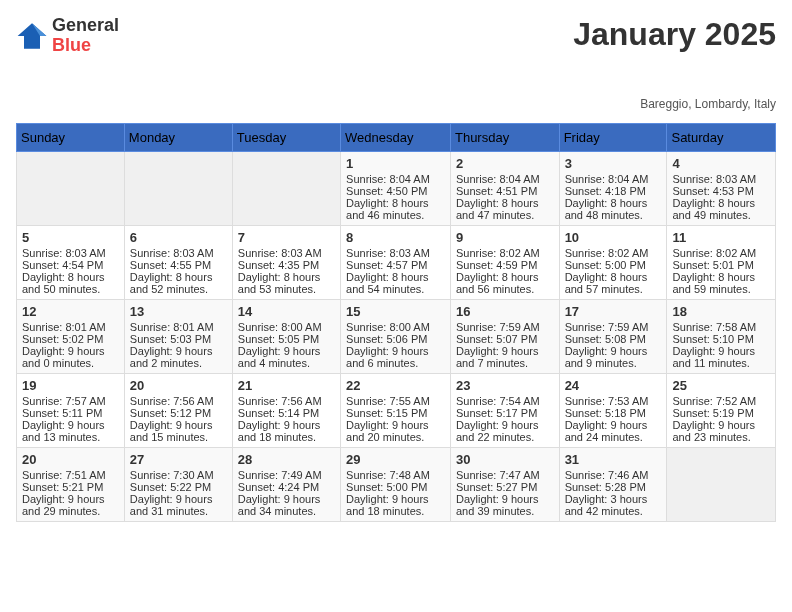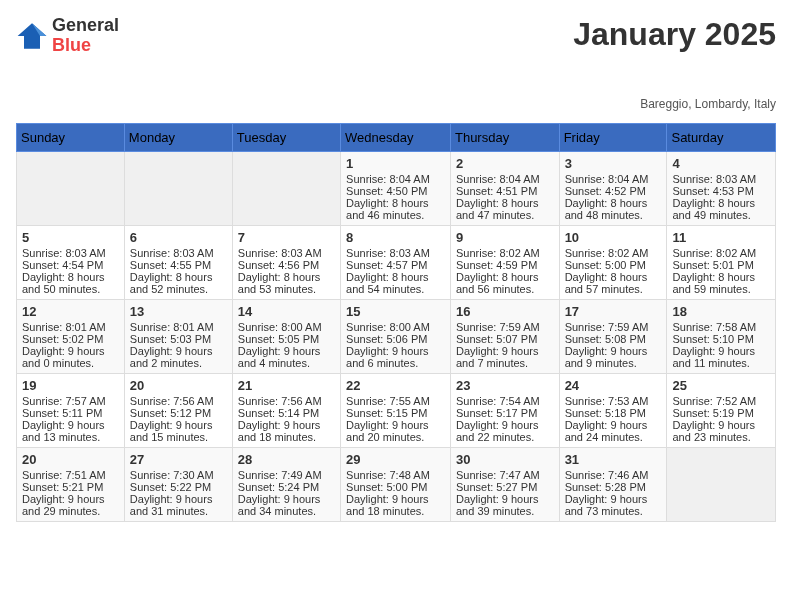--- a/index.html
+++ b/index.html
@@ -130,21 +130,21 @@
         </td>
         <td>
           <span class="day-number">2</span>
           <div>Sunrise: 8:04 AM</div>
           <div>Sunset: 4:51 PM</div>
           <div>Daylight: 8 hours and 47 minutes.</div>
         </td>
         <td>
           <span class="day-number">3</span>
           <div>Sunrise: 8:04 AM</div>
-          <div>Sunset: 4:52 PM</div>
+          <div>Sunset: 4:18 PM</div>
           <div>Daylight: 8 hours and 48 minutes.</div>
         </td>
         <td>
           <span class="day-number">4</span>
           <div>Sunrise: 8:03 AM</div>
           <div>Sunset: 4:53 PM</div>
           <div>Daylight: 8 hours and 49 minutes.</div>
         </td>
       </tr>
       <tr>
@@ -156,21 +156,21 @@
         </td>
         <td>
           <span class="day-number">6</span>
           <div>Sunrise: 8:03 AM</div>
           <div>Sunset: 4:55 PM</div>
           <div>Daylight: 8 hours and 52 minutes.</div>
         </td>
         <td>
           <span class="day-number">7</span>
           <div>Sunrise: 8:03 AM</div>
-          <div>Sunset: 4:56 PM</div>
+          <div>Sunset: 4:35 PM</div>
           <div>Daylight: 8 hours and 53 minutes.</div>
         </td>
         <td>
           <span class="day-number">8</span>
           <div>Sunrise: 8:03 AM</div>
           <div>Sunset: 4:57 PM</div>
           <div>Daylight: 8 hours and 54 minutes.</div>
         </td>
         <td>
           <span class="day-number">9</span>
@@ -288,37 +288,37 @@
         </td>
         <td>
           <span class="day-number">27</span>
           <div>Sunrise: 7:30 AM</div>
           <div>Sunset: 5:22 PM</div>
           <div>Daylight: 9 hours and 31 minutes.</div>
         </td>
         <td>
           <span class="day-number">28</span>
           <div>Sunrise: 7:49 AM</div>
-          <div>Sunset: 5:24 PM</div>
+          <div>Sunset: 4:24 PM</div>
           <div>Daylight: 9 hours and 34 minutes.</div>
         </td>
         <td>
           <span class="day-number">29</span>
           <div>Sunrise: 7:48 AM</div>
           <div>Sunset: 5:00 PM</div>
           <div>Daylight: 9 hours and 18 minutes.</div>
         </td>
         <td>
           <span class="day-number">30</span>
           <div>Sunrise: 7:47 AM</div>
           <div>Sunset: 5:27 PM</div>
           <div>Daylight: 9 hours and 39 minutes.</div>
         </td>
         <td>
           <span class="day-number">31</span>
           <div>Sunrise: 7:46 AM</div>
           <div>Sunset: 5:28 PM</div>
-          <div>Daylight: 9 hours and 73 minutes.</div>
+          <div>Daylight: 3 hours and 42 minutes.</div>
         </td>
         <td class="empty-cell"></td>
       </tr>
     </tbody>
 </table>
 
 </body></html>

